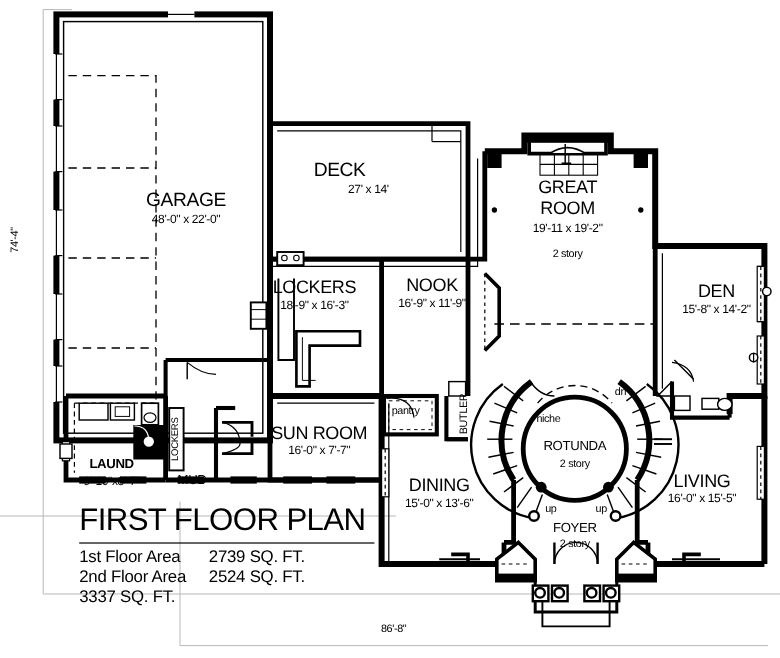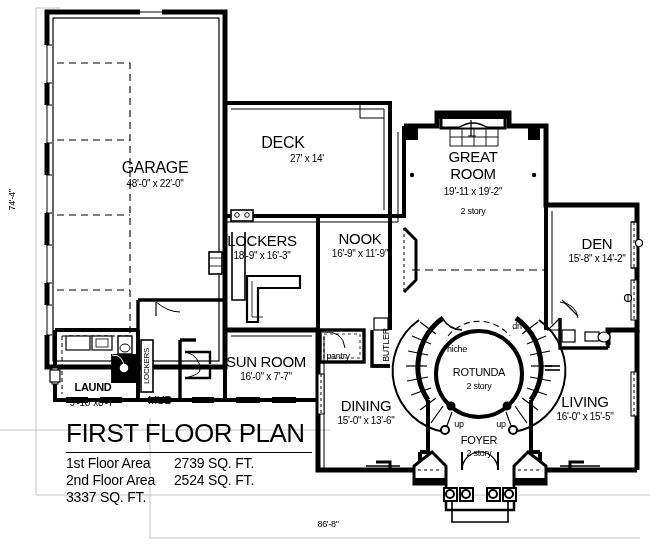--- a/index.html
+++ b/index.html
@@ -437,21 +437,21 @@
     </div>
     <div class="lbl tiny9" style="left: 517px; top: 326px;">
       <div>dn</div>
     </div>
     <div class="lbl tiny9" style="left: 459px; top: 424px;">
       <div>up</div>
     </div>
     <div class="lbl tiny9" style="left: 501px; top: 424px;">
       <div>up</div>
     </div>
-    <div class="lbl tiny9" style="left: 338px; top: 356px;">
+    <div class="lbl tiny9" style="left: 338px; top: 342px;">
       <div>pantry</div>
     </div>
     <div class="lbl small-name" style="left: 160px; top: 400px;">
       <div>MUD</div>
     </div>
     <div class="lbl tiny9 vert" style="left: 386px; top: 345px;">
       <div>BUTLER</div>
     </div>
     <div class="lbl tiny vert" style="left: 146px; top: 366px;">
       <div>LOCKERS</div>

